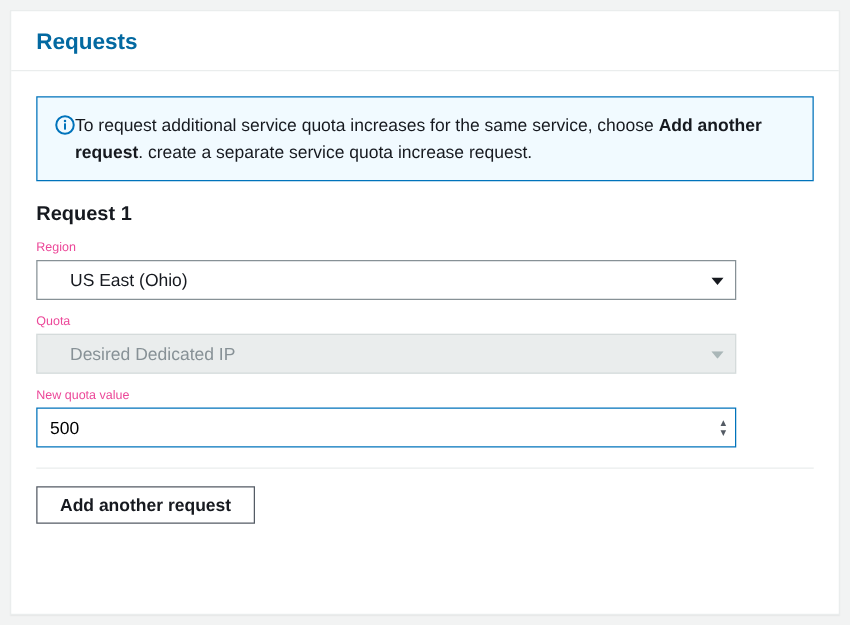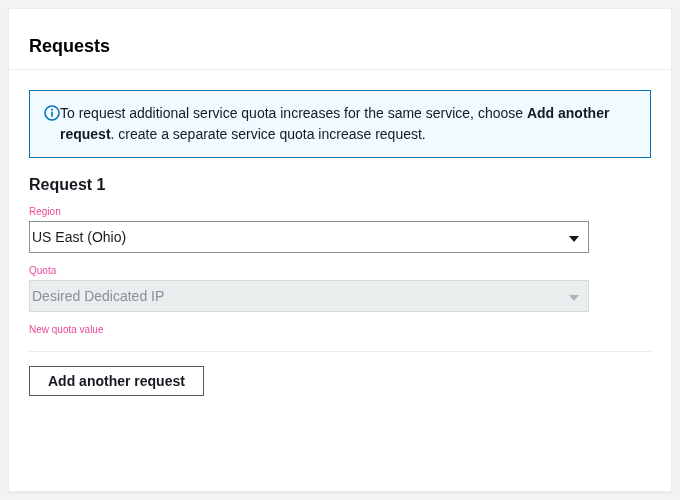--- a/index.html
+++ b/index.html
@@ -19,22 +19,21 @@
       display: flex;
       flex-direction: column;
     }
     .panel-header {
       padding: 14px 20px 12px 20px;
       border-bottom: 1px solid #eaeded;
     }
     .panel-title {
       font-size: 18px;
       font-weight: 700;
-      color: #000000;
-      margin-top: 13px;
+      color: #0369a1;
     }
     .panel-body {
       padding: 20px 20px 14px 20px;
       flex: 1;
       overflow: auto;
     }
     .info-box {
       border: 1px solid #0073bb;
       background: #f1faff;
       padding: 12px 14px;
@@ -69,21 +68,21 @@
     }
     .select-wrap {
       position: relative;
       width: 560px;
       max-width: 100%;
     }
     .select-box {
       width: 100%;
       border: 1px solid #879196;
       background: #ffffff;
-      padding: 6px 30px 6px 2px;
+      padding: 6px 30px 6px 26px;
       font-size: 14px;
       color: #16191f;
       cursor: pointer;
       height: 32px;
       display: flex;
       align-items: center;
     }
     .select-box.disabled {
       background: #eaeded;
       color: #879196;
@@ -184,20 +183,27 @@
         <span class="chevron dim">
           <svg width="10" height="6" viewBox="0 0 10 6">
               <path d="M0 0 L5 6 L10 0 Z" fill="#aab7b8"></path>
             </svg>
         </span>
       </div>
     </div>
 
     <div class="field-group">
       <label class="field-label">New quota value</label>
+      <div class="number-input-wrap">
+        <input class="number-input" type="text" value="500" style="">
+        <span class="stepper">
+          <span>▴</span>
+            <span>▾</span>
+        </span>
+      </div>
     </div>
 
     <hr class="divider">
 
     <button class="add-btn">Add another request</button>
 
   </div>
 </div>
 
 </body></html>

